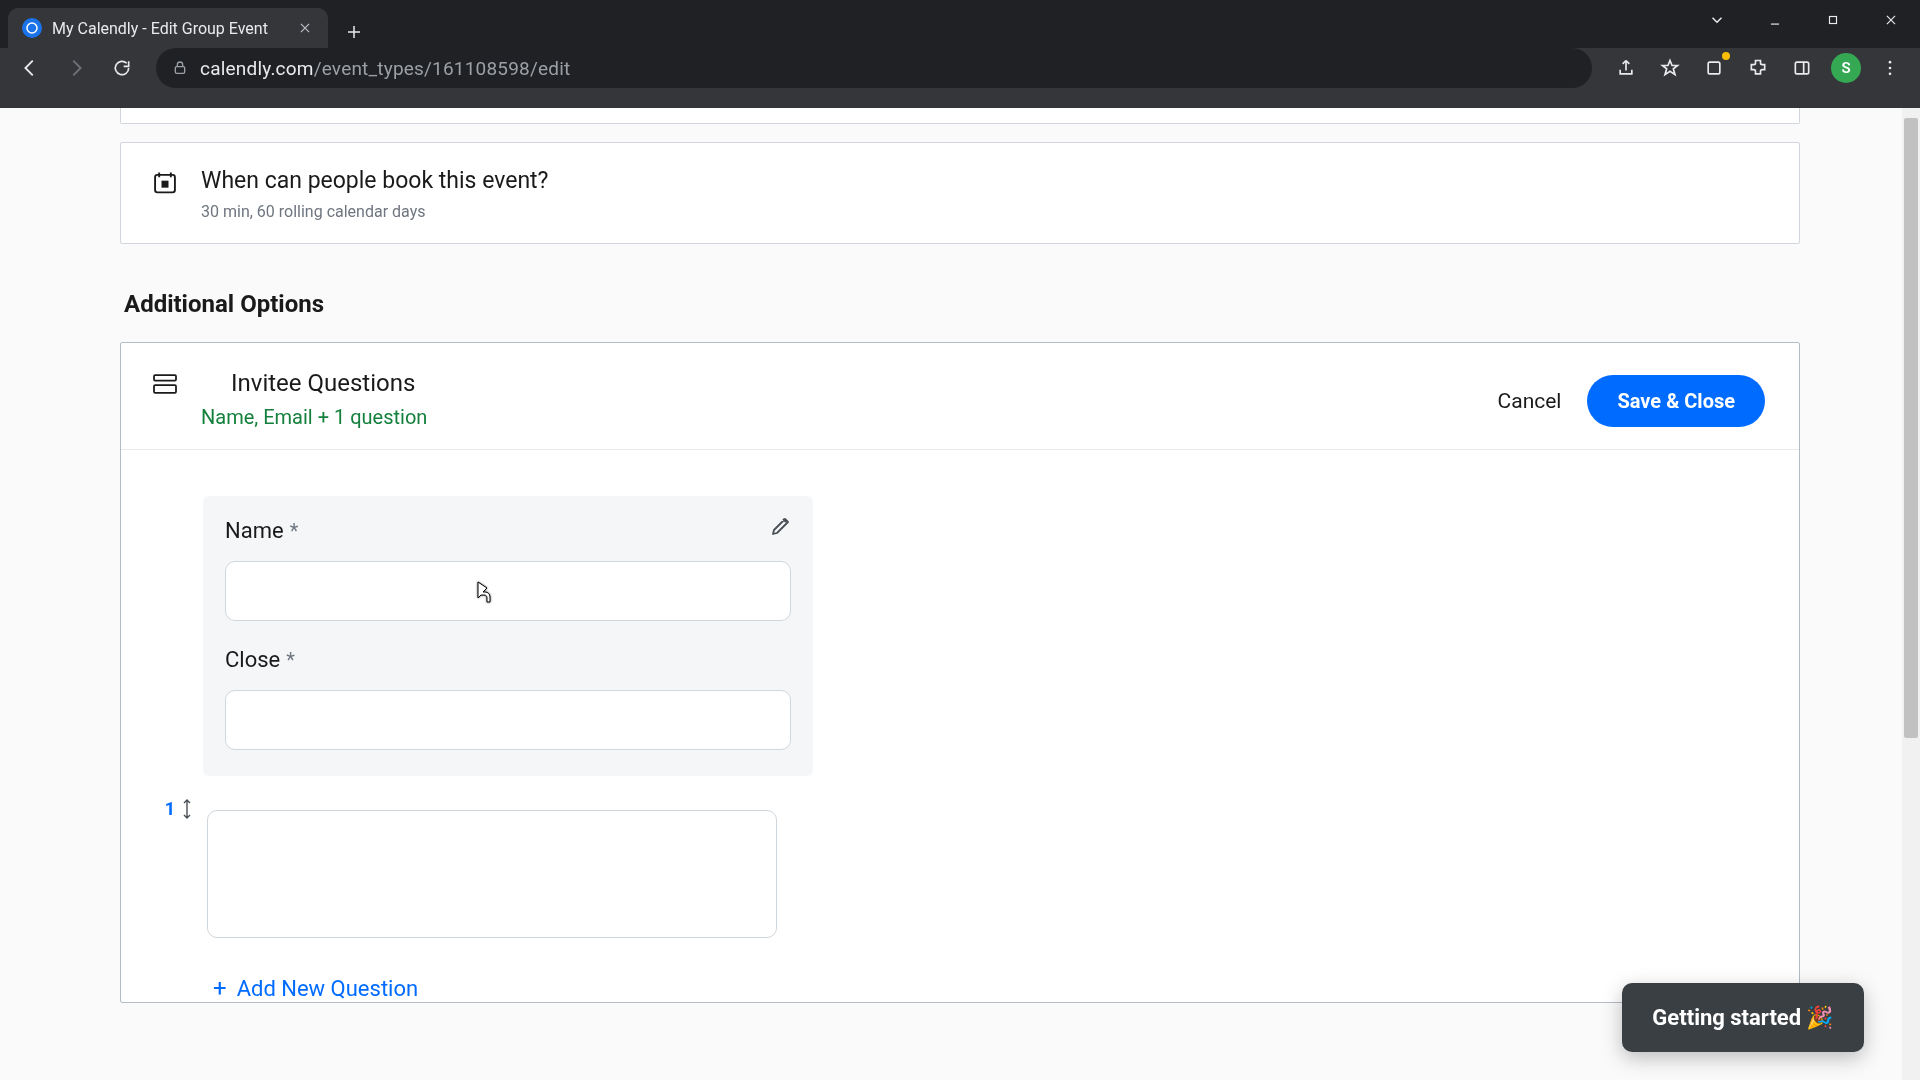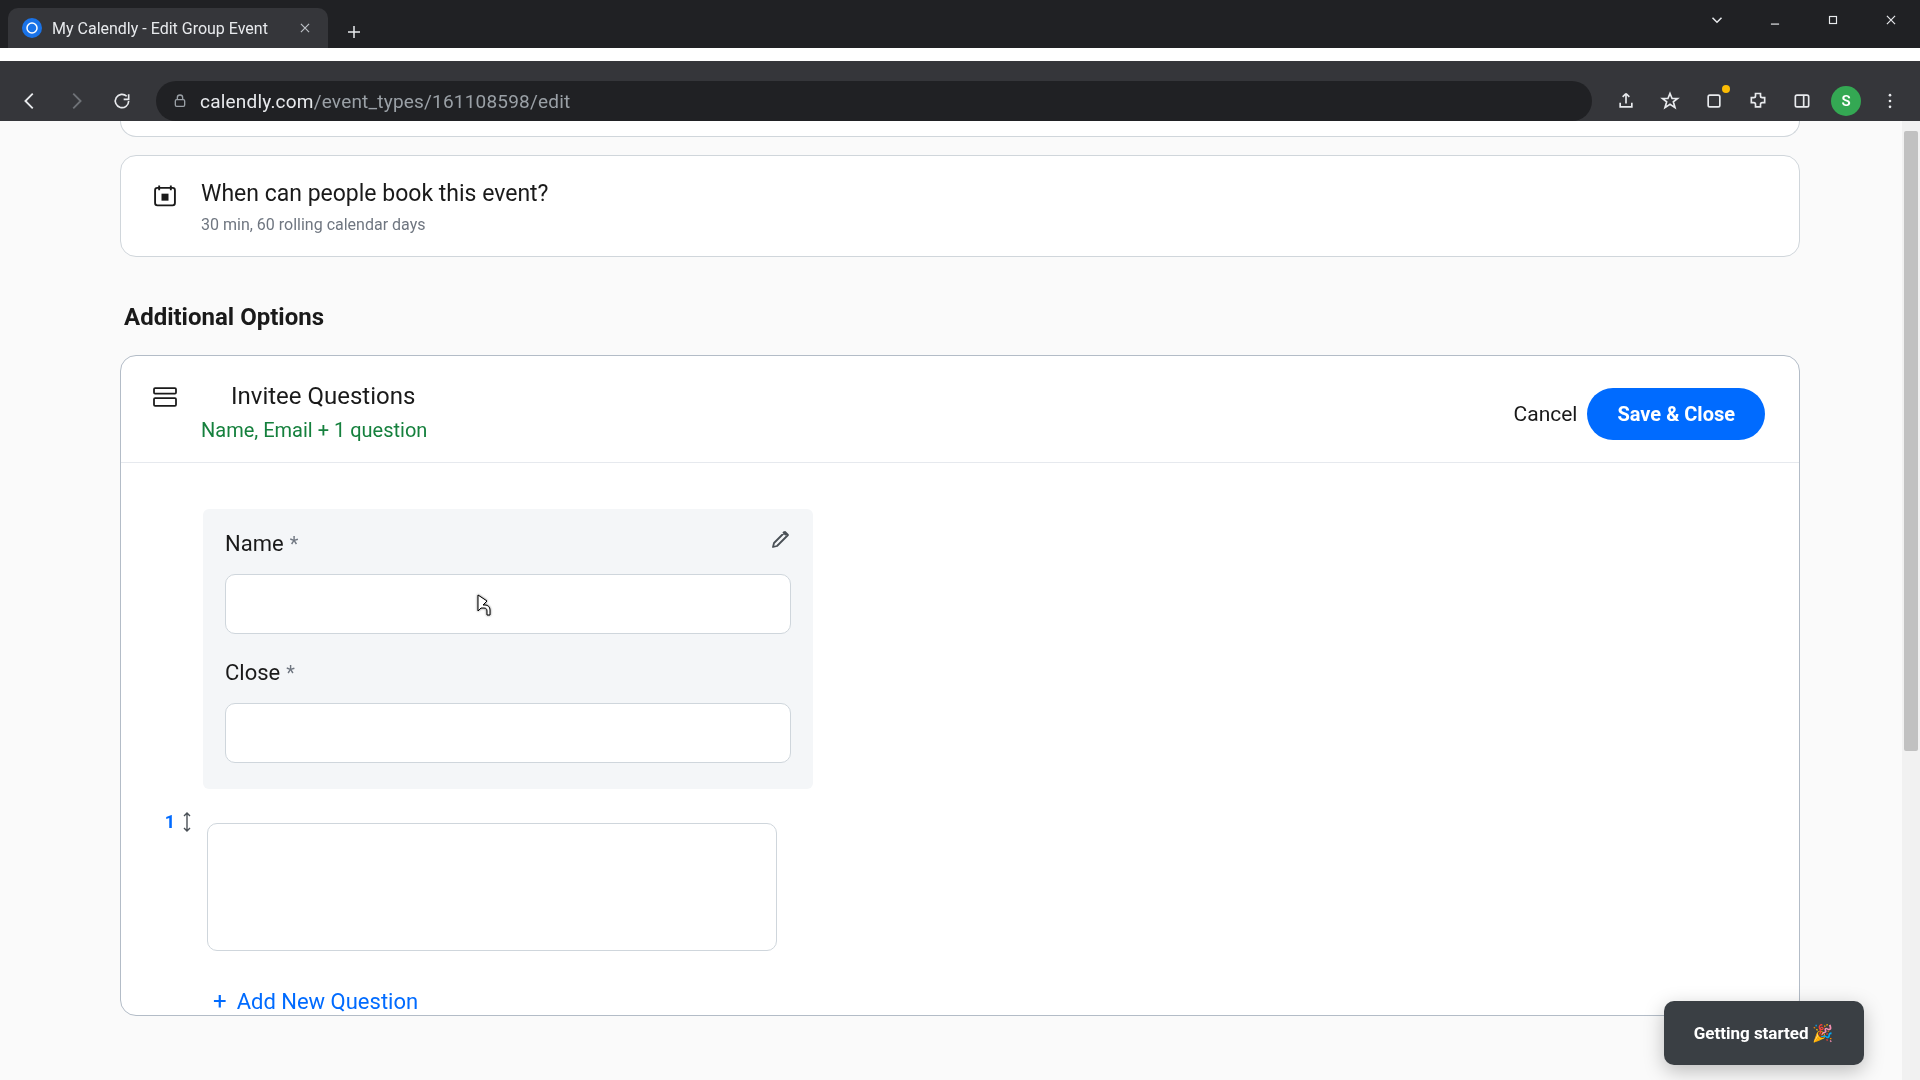--- a/index.html
+++ b/index.html
@@ -12,56 +12,56 @@
   .tab .favicon { width: 20px; height: 20px; border-radius: 50%; background: #1a73e8; display: flex; align-items: center; justify-content: center; }
   .tab .favicon svg { width: 12px; height: 12px; }
   .tab .title { flex: 1; white-space: nowrap; overflow: hidden; text-overflow: ellipsis; }
   .tab .close { width: 18px; height: 18px; display: flex; align-items: center; justify-content: center; color: #bdc1c6; }
   .newtab { width: 32px; height: 32px; margin: 12px 0 0 10px; display: flex; align-items: center; justify-content: center; color: #e8eaed; border-radius: 50%; }
   .window-controls { margin-left: auto; display: flex; }
   .window-controls .wc { width: 58px; height: 40px; display: flex; align-items: center; justify-content: center; color: #e8eaed; }
   .wc svg { width: 14px; height: 14px; }
   .wc.chevron svg { width: 18px; height: 18px; }
 
-  .toolbar { height: 60px; background: #35363a; display: flex; align-items: flex-end; padding: 0 10px; gap: 6px; margin-top: 13px; }
+  .toolbar { height: 60px; background: #35363a; display: flex; align-items: flex-start; padding: 0 10px; gap: 6px; }
   .tb-btn { width: 40px; height: 40px; border-radius: 50%; display: flex; align-items: center; justify-content: center; color: #e8eaed; }
   .tb-btn.disabled { color: #6f7277; }
   .omnibox { flex: 1; height: 40px; background: #202124; border-radius: 20px; display: flex; align-items: center; padding: 0 16px; gap: 12px; color: #e8eaed; margin: 0 8px; }
   .omnibox .lock { color: #9aa0a6; display: flex; }
   .omnibox .url { font-size: 19px; color: #e8eaed; letter-spacing: 0.2px; }
   .omnibox .url .path { color: #9aa0a6; }
   .tb-right { display: flex; align-items: center; gap: 4px; }
   .avatar { width: 30px; height: 30px; border-radius: 50%; background: #34a853; color: #fff; display: flex; align-items: center; justify-content: center; font-weight: 600; font-size: 15px; }
   .ext-badge { position: relative; }
   .ext-badge::after { content: ""; position: absolute; top: 4px; right: 4px; width: 8px; height: 8px; background: #fbbc04; border-radius: 50%; }
 
   
   .viewport { position: relative; width: 1920px; height: calc(1080px - 108px); background: #fafafa; overflow: hidden; }
   .vscroll { position: absolute; right: 0; top: 0; bottom: 0; width: 18px; background: #f1f1f1; }
   .vscroll .thumb { position: absolute; left: 2px; right: 2px; top: 10px; height: 620px; background: #c1c1c1; border-radius: 2px; }
 
   .content { width: 1680px; margin: 0 auto; padding-top: 0; }
 
-  .card { background: #fff; border: 1px solid #d0d6db; border-radius: 16px; margin: 0 0 18px 0; }
+  .card { background: #fff; border: 1px solid #d0d6db; border-radius: 2px; margin: 0 0 18px 0; }
   .card.clip-top { border-top-left-radius: 0; border-top-right-radius: 0; border-top: none; height: 16px; margin-top: 0; }
   .card.sched { padding: 24px 30px 22px 30px; }
   .sched-row { display: flex; gap: 22px; align-items: flex-start; }
   .sched-icon { width: 28px; height: 28px; margin-top: 2px; }
   .sched-title { font-size: 23px; color: #1a1a1a; }
   .sched-sub { font-size: 16px; color: #6f7680; margin-top: 8px; }
 
   .section-title { font-size: 24px; font-weight: 700; color: #1a1a1a; margin: 46px 0 24px 4px; }
 
   .card.invitee { padding: 0; border-color: #b3bcc7; }
   .invitee-head { display: flex; align-items: flex-start; padding: 26px 34px 20px 30px; border-bottom: 1px solid #e6e9ee; }
   .invitee-head .icon { width: 28px; height: 22px; margin-top: 4px; }
   .invitee-head .titles { margin-left: 22px; }
   .iq-title { font-size: 24px; color: #1a1a1a; margin-left: 30px; }
   .iq-sub { font-size: 20px; color: #15803d; margin-top: 8px; }
-  .head-actions { margin-left: auto; display: flex; align-items: center; gap: 10px; margin-top: 6px; }
+  .head-actions { margin-left: auto; display: flex; align-items: center; gap: 26px; margin-top: 6px; }
   .link-cancel { font-size: 21px; color: #1a1a1a; cursor: pointer; }
   .btn-primary { background: #006bff; color: #fff; border: none; border-radius: 999px; padding: 14px 30px; font-size: 20px; font-weight: 700; cursor: pointer; }
 
   .invitee-body { padding: 46px 40px 0 40px; position: relative; }
   .fixed-block { background: #f4f6f8; border-radius: 6px; padding: 22px 22px 26px 22px; width: 610px; margin-left: 42px; position: relative; }
   .q-label { font-size: 22px; color: #1a1a1a; display: flex; align-items: center; gap: 6px; }
   .q-label .req { color: #6f7680; font-size: 20px; }
   .q-input { width: 100%; height: 60px; border: 1px solid #cfd6dc; border-radius: 10px; margin-top: 18px; background: #fff; }
   .q-group + .q-group { margin-top: 26px; }
   .edit-pencil { position: absolute; top: 18px; right: 20px; color: #4a5056; cursor: pointer; }
@@ -69,21 +69,21 @@
   .custom-q { display: flex; width: 660px; margin-left: -6px; margin-top: 16px; gap: 14px; align-items: flex-start; }
   .q-index { display: flex; align-items: center; gap: 6px; color: #006bff; font-weight: 700; font-size: 18px; padding-top: 6px; width: 38px; justify-content: flex-end; }
   .q-index svg { color: #4a5056; }
   .custom-q .body { flex: 1; }
   .custom-q .prompt { font-size: 22px; color: #1a1a1a; line-height: 1.5; max-width: 430px; }
   .q-textarea { width: 570px; height: 128px; border: 1px solid #cfd6dc; border-radius: 10px; margin-top: 18px; background: #fff; }
 
   .add-new { display: flex; align-items: center; gap: 10px; color: #006bff; font-size: 22px; margin: 36px 0 0 52px; cursor: pointer; }
   .add-new .plus { font-size: 24px; font-weight: 400; }
 
-  .help-pill { position: absolute; right: 56px; bottom: 28px; background: #3a3f44; color: #fff; border-radius: 10px; padding: 22px 30px; font-size: 17px; font-weight: 700; display: flex; align-items: center; gap: 14px; box-shadow: 0 6px 20px rgba(0,0,0,.25); }
+  .help-pill { position: absolute; right: 56px; bottom: 28px; background: #3a3f44; color: #fff; border-radius: 10px; padding: 22px 30px; font-size: 22px; font-weight: 700; display: flex; align-items: center; gap: 14px; box-shadow: 0 6px 20px rgba(0,0,0,.25); }
 
   .cursor-pointer { position: absolute; left: 474px; top: 472px; width: 18px; height: 24px; pointer-events: none; }
   .cursor-pointer svg { filter: drop-shadow(0 0 1px rgba(0,0,0,.6)); }
 </style>
 </head>
 <body>
 
 <div class="titlebar">
   <div class="tab-strip">
     <div class="tab">

